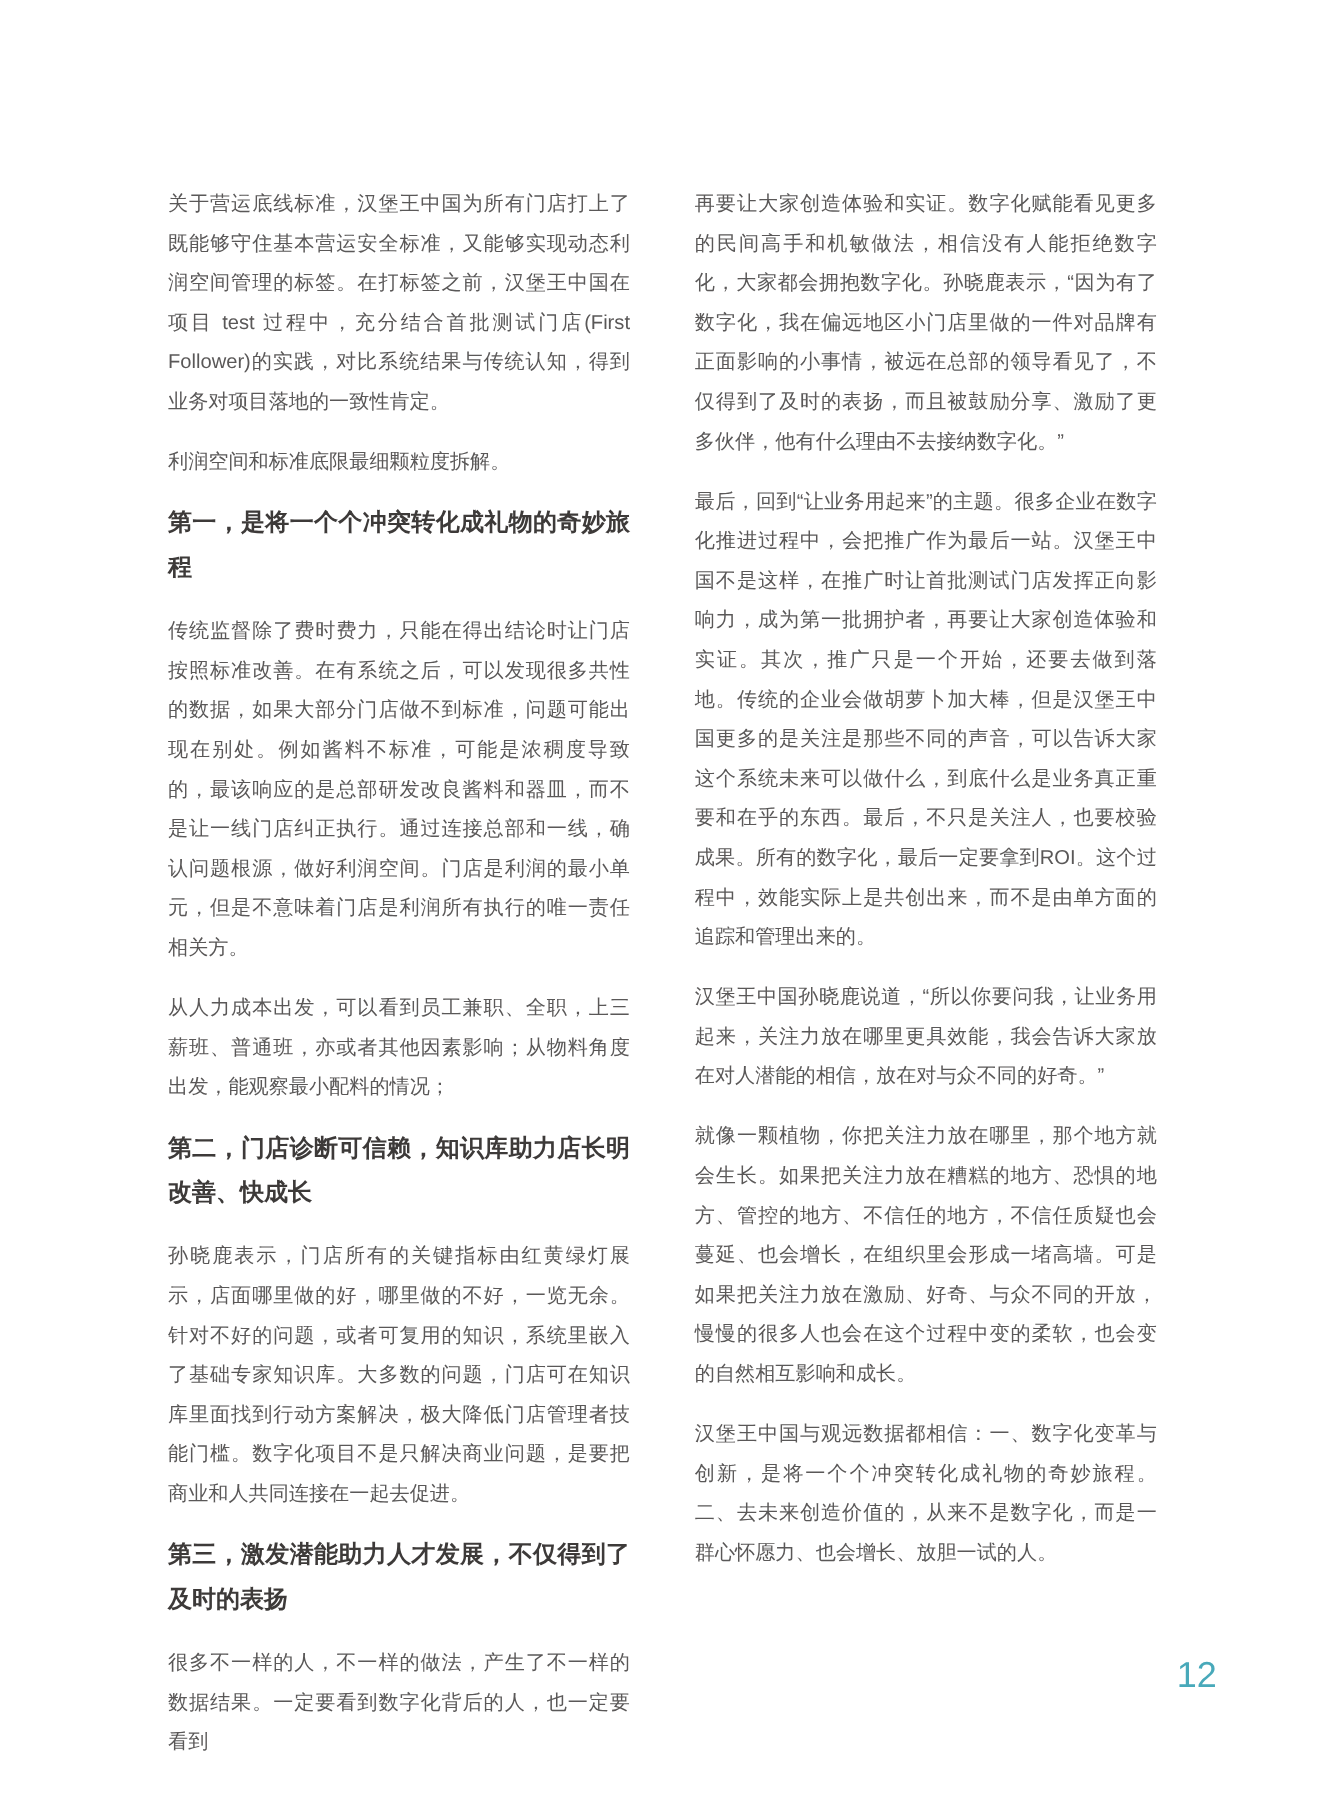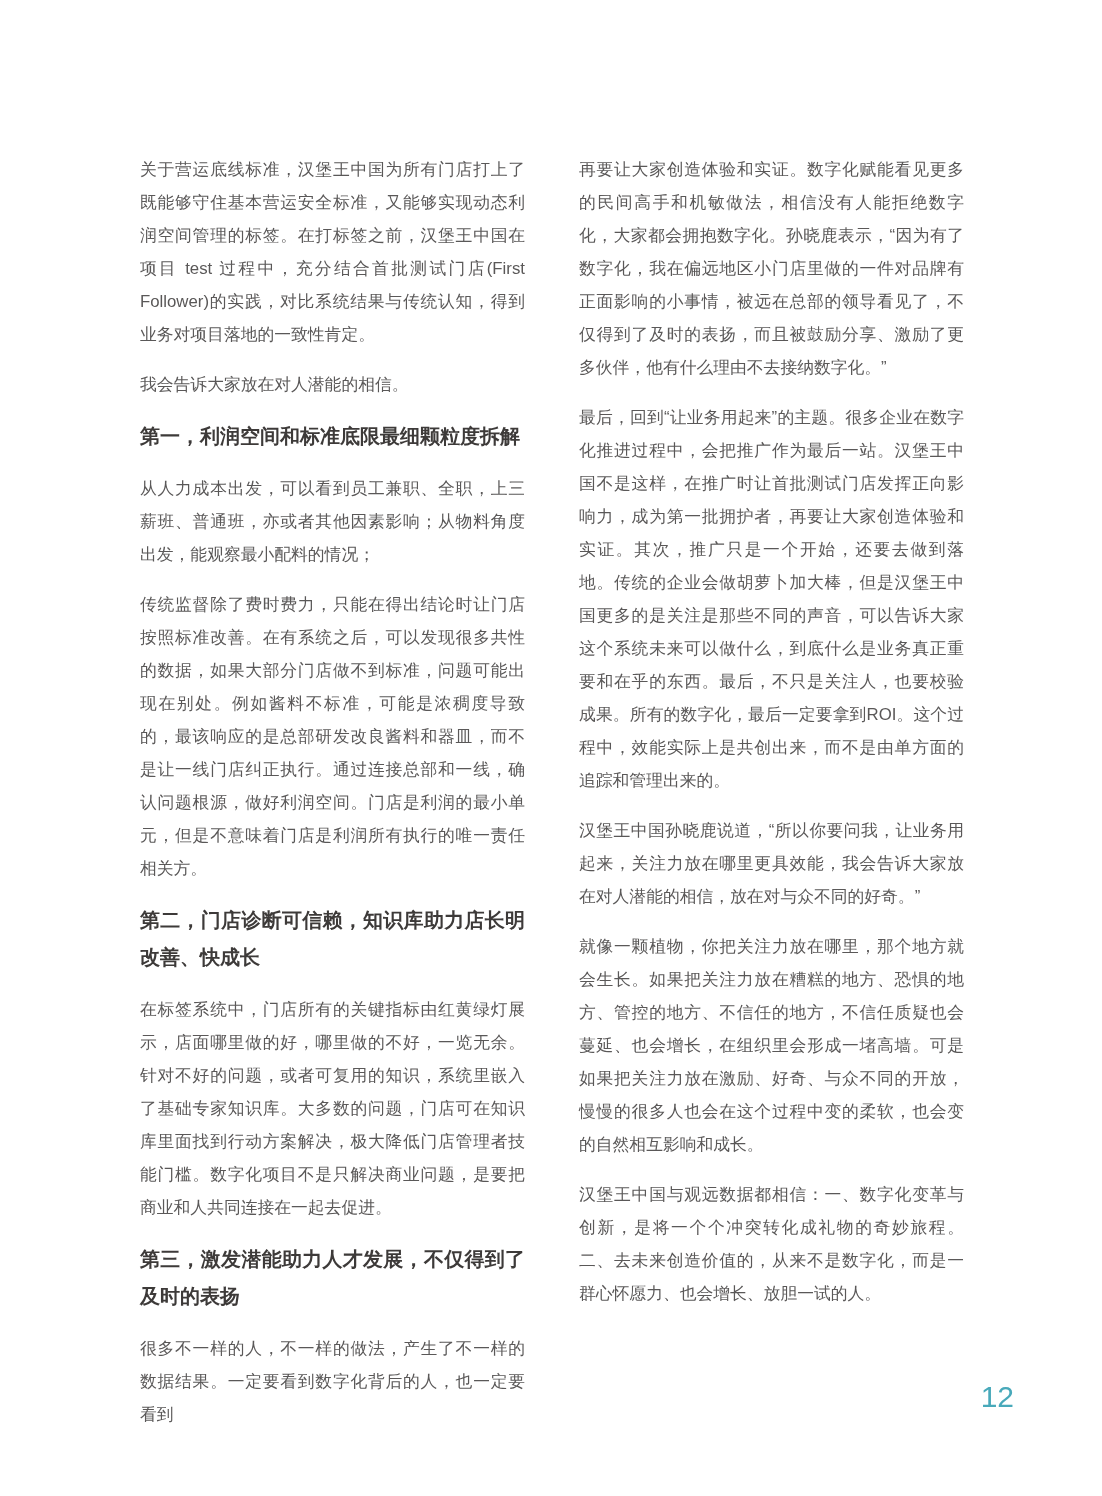--- a/index.html
+++ b/index.html
@@ -53,26 +53,26 @@
   }
 </style>
 </head>
 <body>
 
 <div class="page">
   <div class="columns">
 
     <section class="col">
       <p>关于营运底线标准，汉堡王中国为所有门店打上了既能够守住基本营运安全标准，又能够实现动态利润空间管理的标签。在打标签之前，汉堡王中国在项目 test 过程中，充分结合首批测试门店(First Follower)的实践，对比系统结果与传统认知，得到业务对项目落地的一致性肯定。</p>
-      <p>我会告诉大家放在对人潜能的相信。</p>
-      <h2>第一，利润空间和标准底限最细颗粒度拆解</h2>
+      <p>利润空间和标准底限最细颗粒度拆解。</p>
+      <h2>第一，是将一个个冲突转化成礼物的奇妙旅程</h2>
+      <p>传统监督除了费时费力，只能在得出结论时让门店按照标准改善。在有系统之后，可以发现很多共性的数据，如果大部分门店做不到标准，问题可能出现在别处。例如酱料不标准，可能是浓稠度导致的，最该响应的是总部研发改良酱料和器皿，而不是让一线门店纠正执行。通过连接总部和一线，确认问题根源，做好利润空间。门店是利润的最小单元，但是不意味着门店是利润所有执行的唯一责任相关方。</p>
       <p>从人力成本出发，可以看到员工兼职、全职，上三薪班、普通班，亦或者其他因素影响；从物料角度出发，能观察最小配料的情况；</p>
-      <p>传统监督除了费时费力，只能在得出结论时让门店按照标准改善。在有系统之后，可以发现很多共性的数据，如果大部分门店做不到标准，问题可能出现在别处。例如酱料不标准，可能是浓稠度导致的，最该响应的是总部研发改良酱料和器皿，而不是让一线门店纠正执行。通过连接总部和一线，确认问题根源，做好利润空间。门店是利润的最小单元，但是不意味着门店是利润所有执行的唯一责任相关方。</p>
       <h2>第二，门店诊断可信赖，知识库助力店长明改善、快成长</h2>
-      <p>在标签系统中，门店所有的关键指标由红黄绿灯展示，店面哪里做的好，哪里做的不好，一览无余。针对不好的问题，或者可复用的知识，系统里嵌入了基础专家知识库。大多数的问题，门店可在知识库里面找到行动方案解决，极大降低门店管理者技能门槛。数字化项目不是只解决商业问题，是要把商业和人共同连接在一起去促进。</p>
+      <p>孙晓鹿表示，门店所有的关键指标由红黄绿灯展示，店面哪里做的好，哪里做的不好，一览无余。针对不好的问题，或者可复用的知识，系统里嵌入了基础专家知识库。大多数的问题，门店可在知识库里面找到行动方案解决，极大降低门店管理者技能门槛。数字化项目不是只解决商业问题，是要把商业和人共同连接在一起去促进。</p>
       <h2>第三，激发潜能助力人才发展，不仅得到了及时的表扬</h2>
       <p>很多不一样的人，不一样的做法，产生了不一样的数据结果。一定要看到数字化背后的人，也一定要看到</p>
     </section>
 
     <section class="col">
       <p>再要让大家创造体验和实证。数字化赋能看见更多的民间高手和机敏做法，相信没有人能拒绝数字化，大家都会拥抱数字化。孙晓鹿表示，“因为有了数字化，我在偏远地区小门店里做的一件对品牌有正面影响的小事情，被远在总部的领导看见了，不仅得到了及时的表扬，而且被鼓励分享、激励了更多伙伴，他有什么理由不去接纳数字化。”</p>
       <p>最后，回到“让业务用起来”的主题。很多企业在数字化推进过程中，会把推广作为最后一站。汉堡王中国不是这样，在推广时让首批测试门店发挥正向影响力，成为第一批拥护者，再要让大家创造体验和实证。其次，推广只是一个开始，还要去做到落地。传统的企业会做胡萝卜加大棒，但是汉堡王中国更多的是关注是那些不同的声音，可以告诉大家这个系统未来可以做什么，到底什么是业务真正重要和在乎的东西。最后，不只是关注人，也要校验成果。所有的数字化，最后一定要拿到ROI。这个过程中，效能实际上是共创出来，而不是由单方面的追踪和管理出来的。</p>
       <p>汉堡王中国孙晓鹿说道，“所以你要问我，让业务用起来，关注力放在哪里更具效能，我会告诉大家放在对人潜能的相信，放在对与众不同的好奇。”</p>
       <p>就像一颗植物，你把关注力放在哪里，那个地方就会生长。如果把关注力放在糟糕的地方、恐惧的地方、管控的地方、不信任的地方，不信任质疑也会蔓延、也会增长，在组织里会形成一堵高墙。可是如果把关注力放在激励、好奇、与众不同的开放，慢慢的很多人也会在这个过程中变的柔软，也会变的自然相互影响和成长。</p>
       <p>汉堡王中国与观远数据都相信：一、数字化变革与创新，是将一个个冲突转化成礼物的奇妙旅程。二、去未来创造价值的，从来不是数字化，而是一群心怀愿力、也会增长、放胆一试的人。</p>

